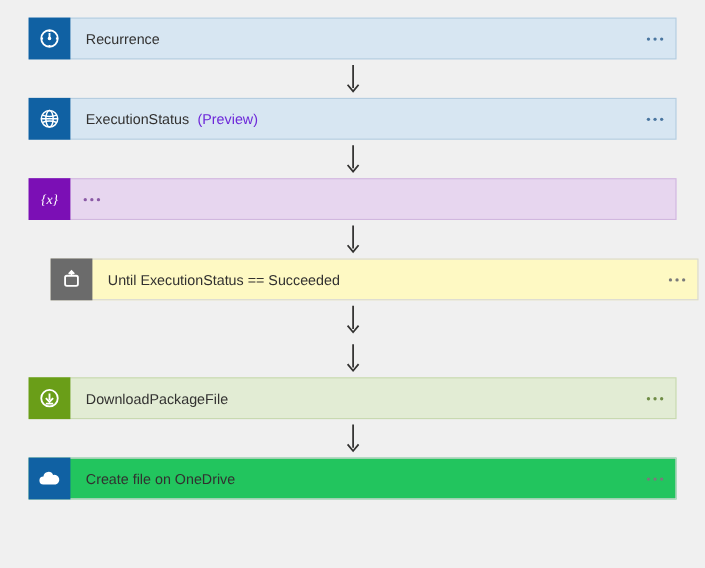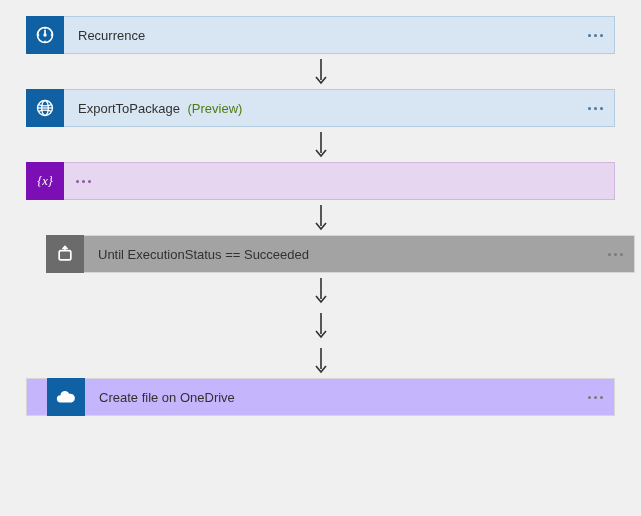--- a/index.html
+++ b/index.html
@@ -30,49 +30,49 @@
     justify-content: center;
     flex-shrink: 0;
     margin: -1px 0 -1px -1px;
   }
   .label {
     padding-left: 14px;
     flex: 1;
     white-space: nowrap;
     overflow: hidden;
   }
-  .suffix { color: #4d7c0f; margin-left: 4px; }
+  .suffix { color: #6d28d9; margin-left: 4px; }
   .menu {
     width: 38px;
     display: flex;
     align-items: center;
     justify-content: center;
     cursor: pointer;
   }
   .dots { display: flex; gap: 3px; }
   .dot { width: 3px; height: 3px; border-radius: 50%; }
 
   
   .blue   { background: #d7e6f2; border-color: #b5cde0; }
   .blue .icon-box { background: #1061a3; }
   .blue .dot { background: #4a76a0; }
 
   .purple { background: #e7d6ef; border-color: #d1b7df; }
   .purple .icon-box { background: #7b0fb5; }
   .purple .dot { background: #8a5aa5; }
 
-  .gray   { background: #a3a3a3; border-color: #d6d6d6; margin-left: 40px; }
+  .gray   { background: #fef9c3; border-color: #d6d6d6; margin-left: 40px; }
   .gray .icon-box { background: #6b6b6b; }
   .gray .dot { background: #7a7a7a; }
 
   .green  { background: #e2ecd4; border-color: #c8d9b0; }
   .green .icon-box { background: #6a9e18; }
   .green .dot { background: #6f8c46; }
 
-  .white  { background: #c4b5fd; border-color: #d6d6d6; padding-left: 21px; }
+  .white  { background: #22c55e; border-color: #d6d6d6; }
   .white .icon-box { background: #1061a3; }
   .white .dot { background: #7a7a7a; }
 
   .arrow {
     height: 35px;
     display: flex;
     align-items: center;
     justify-content: center;
   }
   .arrow svg { display: block; }
@@ -111,21 +111,21 @@
     <div class="step blue">
       <div class="icon-box">
         <svg width="20" height="20" viewBox="0 0 24 24" fill="none" stroke="#ffffff" stroke-width="1.6">
           <circle cx="12" cy="12" r="9"></circle>
           <ellipse cx="12" cy="12" rx="4" ry="9"></ellipse>
           <line x1="3" y1="12" x2="21" y2="12"></line>
           <path d="M4 8 Q12 11 20 8"></path>
           <path d="M4 16 Q12 13 20 16"></path>
         </svg>
       </div>
-      <div class="label"><span>ExportToPackage</span> <span class="suffix">(Preview)</span></div>
+      <div class="label"><span>ExecutionStatus</span> <span class="suffix">(Preview)</span></div>
       <div class="menu">
         <div class="dots">
           <div class="dot"></div>
           <div class="dot"></div>
           <div class="dot"></div>
         </div>
       </div>
     </div>
     <div class="arrow">
       <svg width="18" height="30" viewBox="0 0 18 30">
@@ -175,20 +175,38 @@
         <line x1="9" y1="2" x2="9" y2="23" stroke="#323130" stroke-width="1.6"></line>
         <polyline points="4,20 9,26 14,20" fill="none" stroke="#323130" stroke-width="1.6"></polyline>
       </svg>
     </div>
     <div class="arrow">
       <svg width="18" height="30" viewBox="0 0 18 30">
         <line x1="9" y1="2" x2="9" y2="23" stroke="#323130" stroke-width="1.6"></line>
         <polyline points="4,20 9,26 14,20" fill="none" stroke="#323130" stroke-width="1.6"></polyline>
       </svg>
     </div>
+    <div class="step green">
+      <div class="icon-box">
+        <svg width="20" height="20" viewBox="0 0 24 24" fill="none" stroke="#ffffff" stroke-width="2">
+          <circle cx="12" cy="12" r="9"></circle>
+          <line x1="12" y1="7" x2="12" y2="14"></line>
+          <polyline points="8,12 12,16 16,12"></polyline>
+          <line x1="8" y1="18" x2="16" y2="18"></line>
+        </svg>
+      </div>
+      <div class="label"><span>DownloadPackageFile</span></div>
+      <div class="menu">
+        <div class="dots">
+          <div class="dot"></div>
+          <div class="dot"></div>
+          <div class="dot"></div>
+        </div>
+      </div>
+    </div>
     <div class="arrow">
       <svg width="18" height="30" viewBox="0 0 18 30">
         <line x1="9" y1="2" x2="9" y2="23" stroke="#323130" stroke-width="1.6"></line>
         <polyline points="4,20 9,26 14,20" fill="none" stroke="#323130" stroke-width="1.6"></polyline>
       </svg>
     </div>
     <div class="step white">
       <div class="icon-box">
         <svg width="22" height="22" viewBox="0 0 24 24">
           <path fill="#ffffff" d="M6 18a4 4 0 0 1 0-8 5 5 0 0 1 9.6-1.5A4.5 4.5 0 0 1 18 18H6z"></path>

